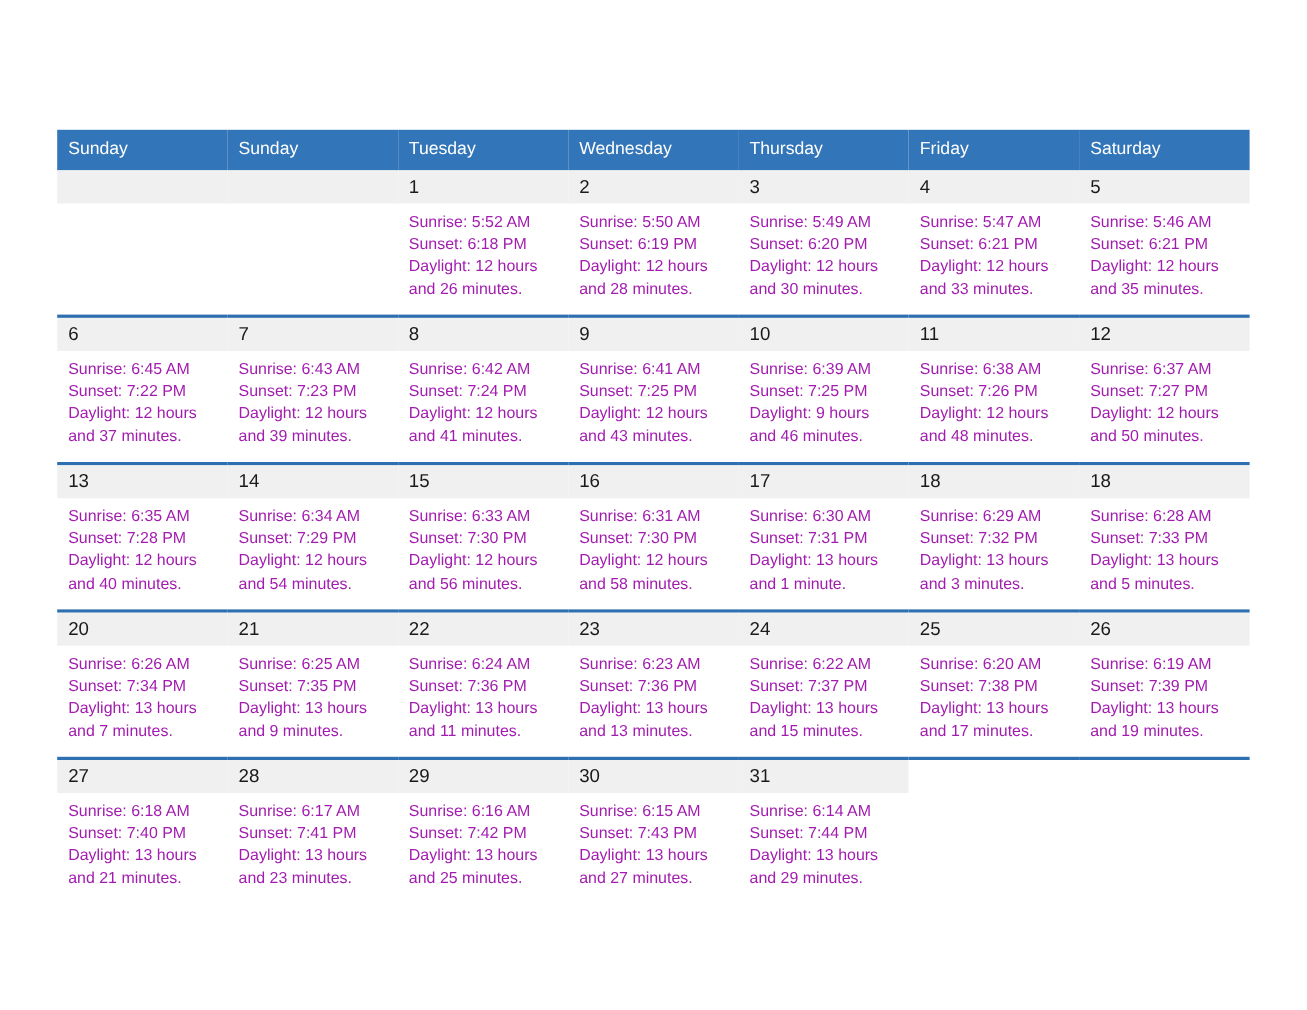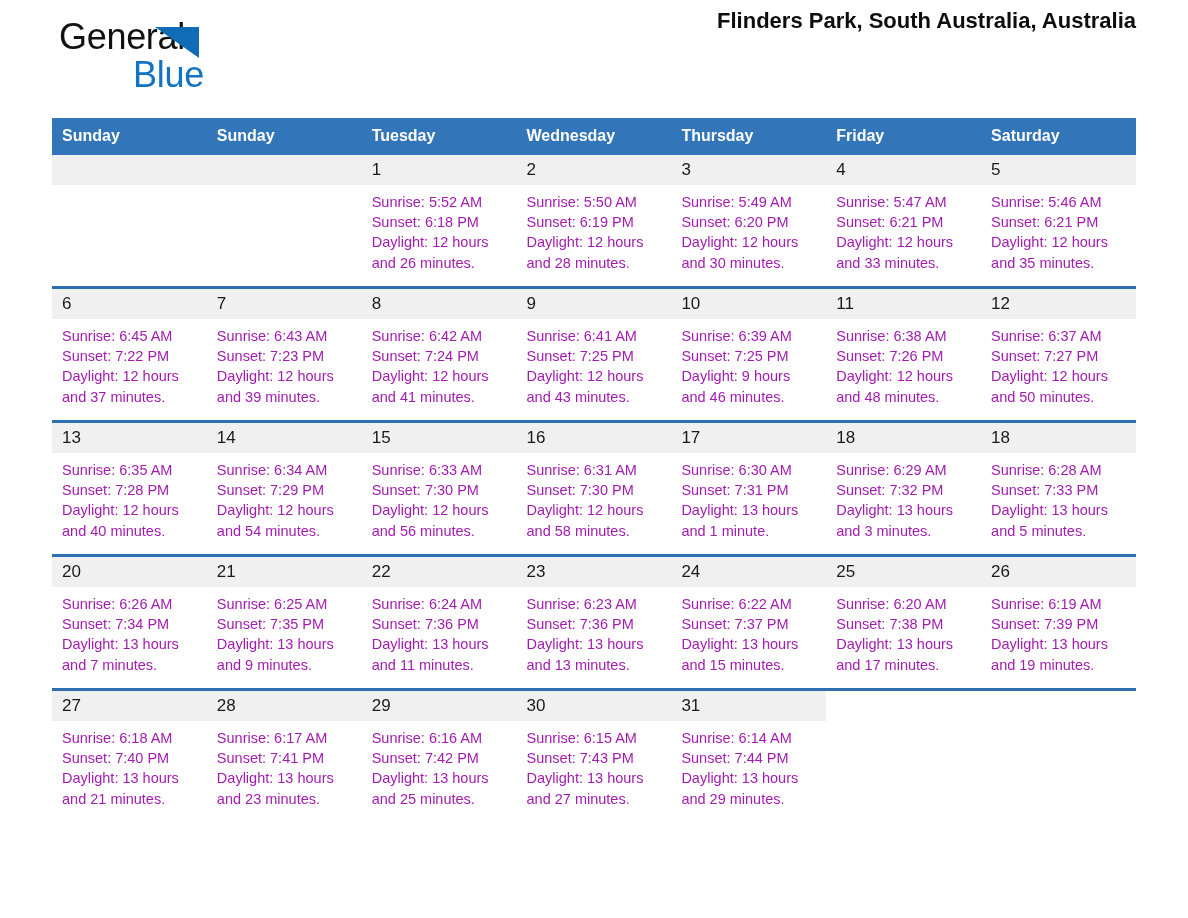--- a/index.html
+++ b/index.html
@@ -87,21 +87,21 @@
   
   .calendar {
     width: 1084px;
     border-collapse: collapse;
     table-layout: fixed;
   }
   .dow-row th {
     background: #3275b8;
     color: #ffffff;
     font-size: 16px;
-    font-weight: bold;
+    font-weight: normal;
     text-align: left;
     padding: 9px 0 10px 10px;
     height: 18px;
     line-height: 18px;
   }
   .week-row td {
     vertical-align: top;
     padding: 0;
     border-top: 3px solid #2d6fb0;
     background: #ffffff;
@@ -137,28 +137,22 @@
     white-space: normal;
   }
 </style>
 </head>
 <body>
 
 <div class="page">
 
   <div class="topbar">
 
-    <div class="brand">
-      <span class="brand-general">General</span>
-      <span class="brand-tri"></span>
-      <span class="brand-blue">Blue</span>
-    </div>
 
     <div class="title-wrap">
-      <h2 class="cal-subtitle">Flinders Park, South Australia, Australia</h2>
     </div>
 
   </div>
 
   <table class="calendar">
     <thead>
       <tr class="dow-row">
         <th>Sunday</th>
         <th>Sunday</th>
         <th>Tuesday</th>

